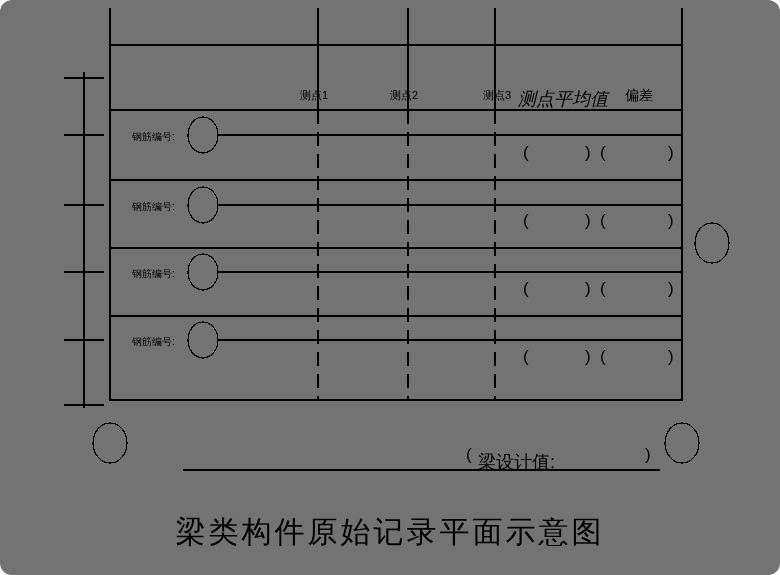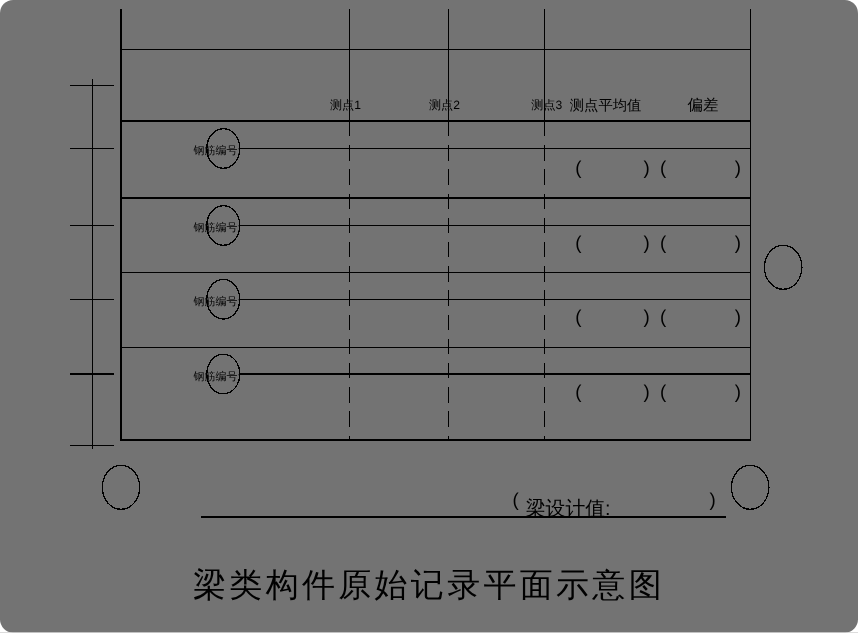--- a/index.html
+++ b/index.html
@@ -23,27 +23,27 @@
   }
   .lbl {
     position: absolute;
     color: #000000;
     white-space: nowrap;
     font-family: "Liberation Sans", sans-serif;
   }
   .rebar-label {
     font-size: 10px;
     letter-spacing: 0px;
-    margin-left: 44px;
   }
   .point-label {
     font-size: 11px;
   }
   .avg-label {
-    font-size: 13px;
+    font-size: 18px;
+    font-style: italic;
   }
   .dev-label {
     font-size: 14px;
     font-family: Liberation Mono, monospace;
   }
   .design-label {
     font-size: 18px;
   }
   .paren {
     font-size: 17px;

